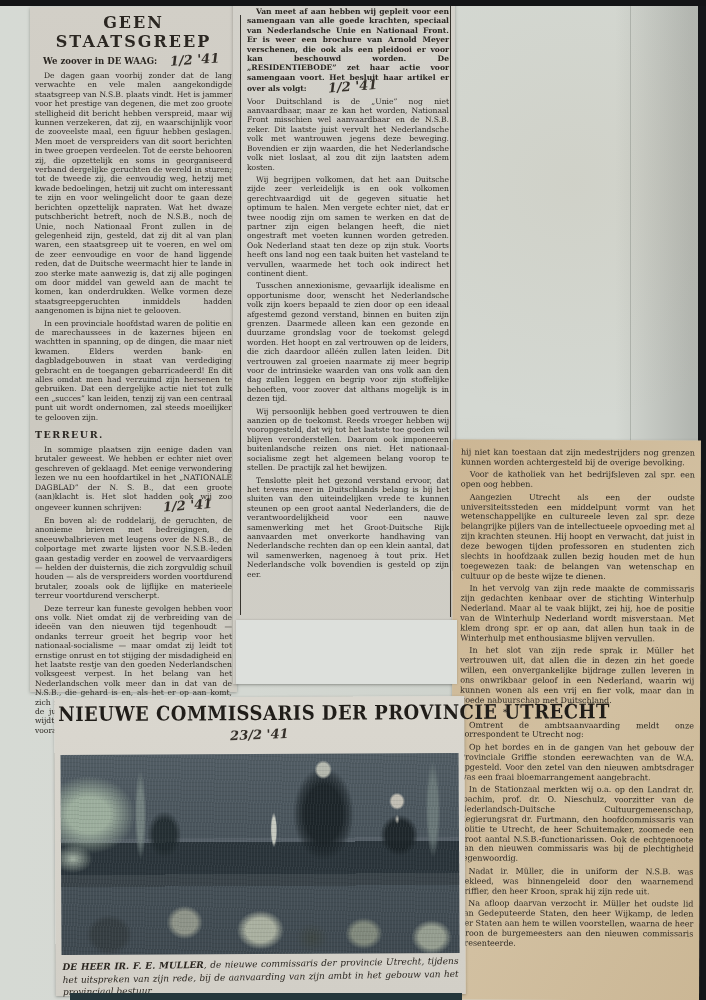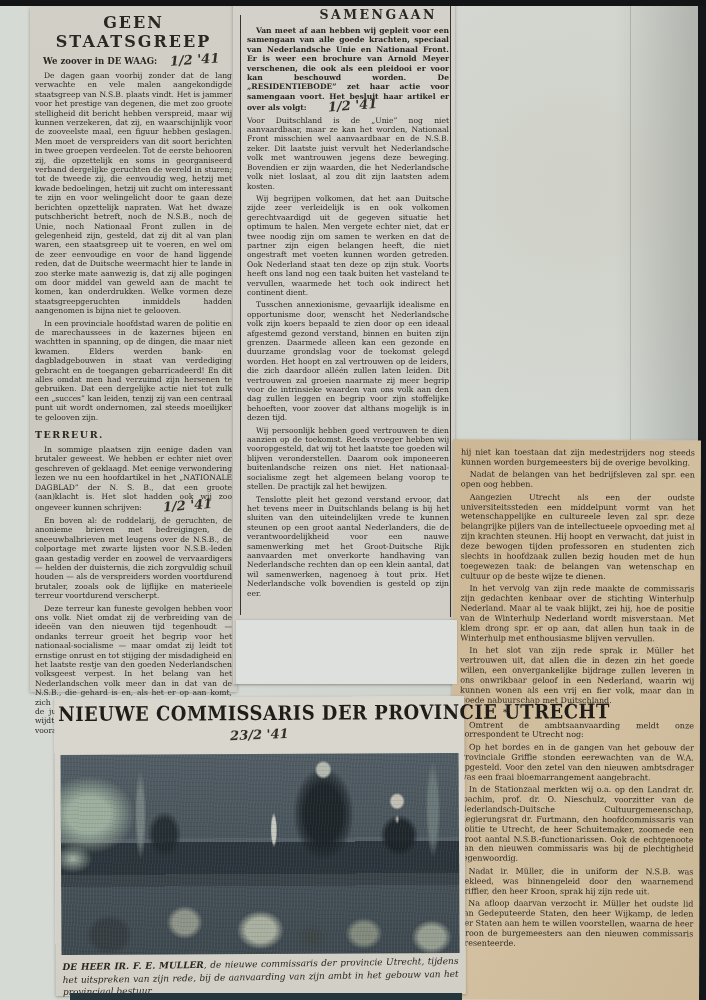--- a/index.html
+++ b/index.html
@@ -108,39 +108,38 @@
         <span class="hw">1/2 '41</span>
       </p>
       <p class="para">En boven al: de roddelarij, de geruchten, de anonieme brieven met bedreigingen, de sneeuwbalbrieven met leugens over de N.S.B., de colportage met zwarte lijsten voor N.S.B.-leden gaan gestadig verder en zoowel de vervaardigers — helden der duisternis, die zich zorgvuldig schuil houden — als de verspreiders worden voortdurend brutaler, zooals ook de lijflijke en materieele terreur voortdurend verscherpt.</p>
       <p class="para">Deze terreur kan funeste gevolgen hebben voor ons volk. Niet omdat zij de verbreiding van de ideeën van den nieuwen tijd tegenhoudt — ondanks terreur groeit het begrip voor het nationaal-socialisme — maar omdat zij leidt tot ernstige onrust en tot stijging der misdadigheid en het laatste restje van den goeden Nederlandschen volksgeest verpest. In het belang van het Nederlandschen volk meer dan in dat van de N.S.B., die gehard is en, als het er op aan komt, zich zelf verdedigen kan, is het noodzakelijk, dat de justitie aan de terreur de grootste aandacht wijdt, sneller, vaker en rechtvaardiger ingrijpt en vooral aanzienlijk strenger straft.</p>
     </div>
   </div>
 
   <div class="clip clip-mid grain">
     <div class="vrule rule-mid-left"></div>
     <div class="vrule rule-mid-right"></div>
-    <h2 class="head-mid">SAMENGAAN</h2>
     <div class="body-mid">
       <p class="para lead-bold">
         <span>Van meet af aan hebben wij gepleit voor een samengaan van alle goede krachten, speciaal van Nederlandsche Unie en Nationaal Front. Er is weer een brochure van Arnold Meyer verschenen, die ook als een pleidooi er voor kan beschouwd worden. De „RESIDENTIEBODE” zet haar actie voor samengaan voort. Het besluit haar artikel er over als volgt:</span>
         <span class="hw">1/2 '41</span>
       </p>
       <p class="para noindent">Voor Duitschland is de „Unie” nog niet aanvaardbaar, maar ze kan het worden, Nationaal Front misschien wel aanvaardbaar en de N.S.B. zeker. Dit laatste juist vervult het Nederlandsche volk met wantrouwen jegens deze beweging. Bovendien er zijn waarden, die het Nederlandsche volk niet loslaat, al zou dit zijn laatsten adem kosten.</p>
       <p class="para">Wij begrijpen volkomen, dat het aan Duitsche zijde zeer verleidelijk is en ook volkomen gerechtvaardigd uit de gegeven situatie het optimum te halen. Men vergete echter niet, dat er twee noodig zijn om samen te werken en dat de partner zijn eigen belangen heeft, die niet ongestraft met voeten kunnen worden getreden. Ook Nederland staat ten deze op zijn stuk. Voorts heeft ons land nog een taak buiten het vasteland te vervullen, waarmede het toch ook indirect het continent dient.</p>
       <p class="para">Tusschen annexionisme, gevaarlijk idealisme en opportunisme door, wenscht het Nederlandsche volk zijn koers bepaald te zien door op een ideaal afgestemd gezond verstand, binnen en buiten zijn grenzen. Daarmede alleen kan een gezonde en duurzame grondslag voor de toekomst gelegd worden. Het hoopt en zal vertrouwen op de leiders, die zich daardoor alléén zullen laten leiden. Dit vertrouwen zal groeien naarmate zij meer begrip voor de intrinsieke waarden van ons volk aan den dag zullen leggen en begrip voor zijn stoffelijke behoeften, voor zoover dat althans mogelijk is in dezen tijd.</p>
       <p class="para">Wij persoonlijk hebben goed vertrouwen te dien aanzien op de toekomst. Reeds vroeger hebben wij vooropgesteld, dat wij tot het laatste toe goeden wil blijven veronderstellen. Daarom ook imponeeren buitenlandsche reizen ons niet. Het nationaal-socialisme zegt het algemeen belang voorop te stellen. De practijk zal het bewijzen.</p>
       <p class="para">Tenslotte pleit het gezond verstand ervoor, dat het tevens meer in Duitschlands belang is bij het sluiten van den uiteindelijken vrede te kunnen steunen op een groot aantal Nederlanders, die de verantwoordelijkheid voor een nauwe samenwerking met het Groot-Duitsche Rijk aanvaarden met onverkorte handhaving van Nederlandsche rechten dan op een klein aantal, dat wil samenwerken, nagenoeg à tout prix. Het Nederlandsche volk bovendien is gesteld op zijn eer.</p>
     </div>
   </div>
   <div class="blank-piece"></div>
 
   <div class="clip clip-right grain">
     <div class="body-right">
-      <p class="para noindent">hij niet kan toestaan dat zijn medestrijders nog steeds kunnen worden burgemeesters bij de overige bevolking.</p>
-      <p class="para">Nadat de belangen van het bedrijfsleven zal spr. een open oog hebben.</p>
+      <p class="para noindent">hij niet kan toestaan dat zijn medestrijders nog grenzen kunnen worden achtergesteld bij de overige bevolking.</p>
+      <p class="para">Voor de katholiek van het bedrijfsleven zal spr. een open oog hebben.</p>
       <p class="para">Aangezien Utrecht als een der oudste universiteitssteden een middelpunt vormt van het wetenschappelijke en cultureele leven zal spr. deze belangrijke pijlers van de intellectueele opvoeding met al zijn krachten steunen. Hij hoopt en verwacht, dat juist in deze bewogen tijden professoren en studenten zich slechts in hoofdzaak zullen bezig houden met de hun toegewezen taak: de belangen van wetenschap en cultuur op de beste wijze te dienen.</p>
       <p class="para">In het vervolg van zijn rede maakte de commissaris zijn gedachten kenbaar over de stichting Winterhulp Nederland. Maar al te vaak blijkt, zei hij, hoe de positie van de Winterhulp Nederland wordt misverstaan. Met klem drong spr. er op aan, dat allen hun taak in de Winterhulp met enthousiasme blijven vervullen.</p>
       <p class="para">In het slot van zijn rede sprak ir. Müller het vertrouwen uit, dat allen die in dezen zin het goede willen, een onvergankelijke bijdrage zullen leveren in ons onwrikbaar geloof in een Nederland, waarin wij kunnen wonen als een vrij en fier volk, maar dan in goede nabuurschap met Duitschland.</p>
       <p class="separator">* *</p>
       <p class="para">Omtrent de ambtsaanvaarding meldt onze correspondent te Utrecht nog:</p>
       <p class="para">Op het bordes en in de gangen van het gebouw der Provinciale Griffie stonden eerewachten van de W.A. opgesteld. Voor den zetel van den nieuwen ambtsdrager was een fraai bloemarrangement aangebracht.</p>
       <p class="para">In de Stationzaal merkten wij o.a. op den Landrat dr. Joachim, prof. dr. O. Nieschulz, voorzitter van de Nederlandsch-Duitsche Cultuurgemeenschap, Regierungsrat dr. Furtmann, den hoofdcommissaris van politie te Utrecht, de heer Schuitemaker, zoomede een groot aantal N.S.B.-functionarissen. Ook de echtgenoote van den nieuwen commissaris was bij de plechtigheid tegenwoordig.</p>
       <p class="para">Nadat ir. Müller, die in uniform der N.S.B. was gekleed, was binnengeleid door den waarnemend griffier, den heer Kroon, sprak hij zijn rede uit.</p>
       <p class="para">Na afloop daarvan verzocht ir. Müller het oudste lid van Gedeputeerde Staten, den heer Wijkamp, de leden der Staten aan hem te willen voorstellen, waarna de heer Kroon de burgemeesters aan den nieuwen commissaris presenteerde.</p>
     </div>

